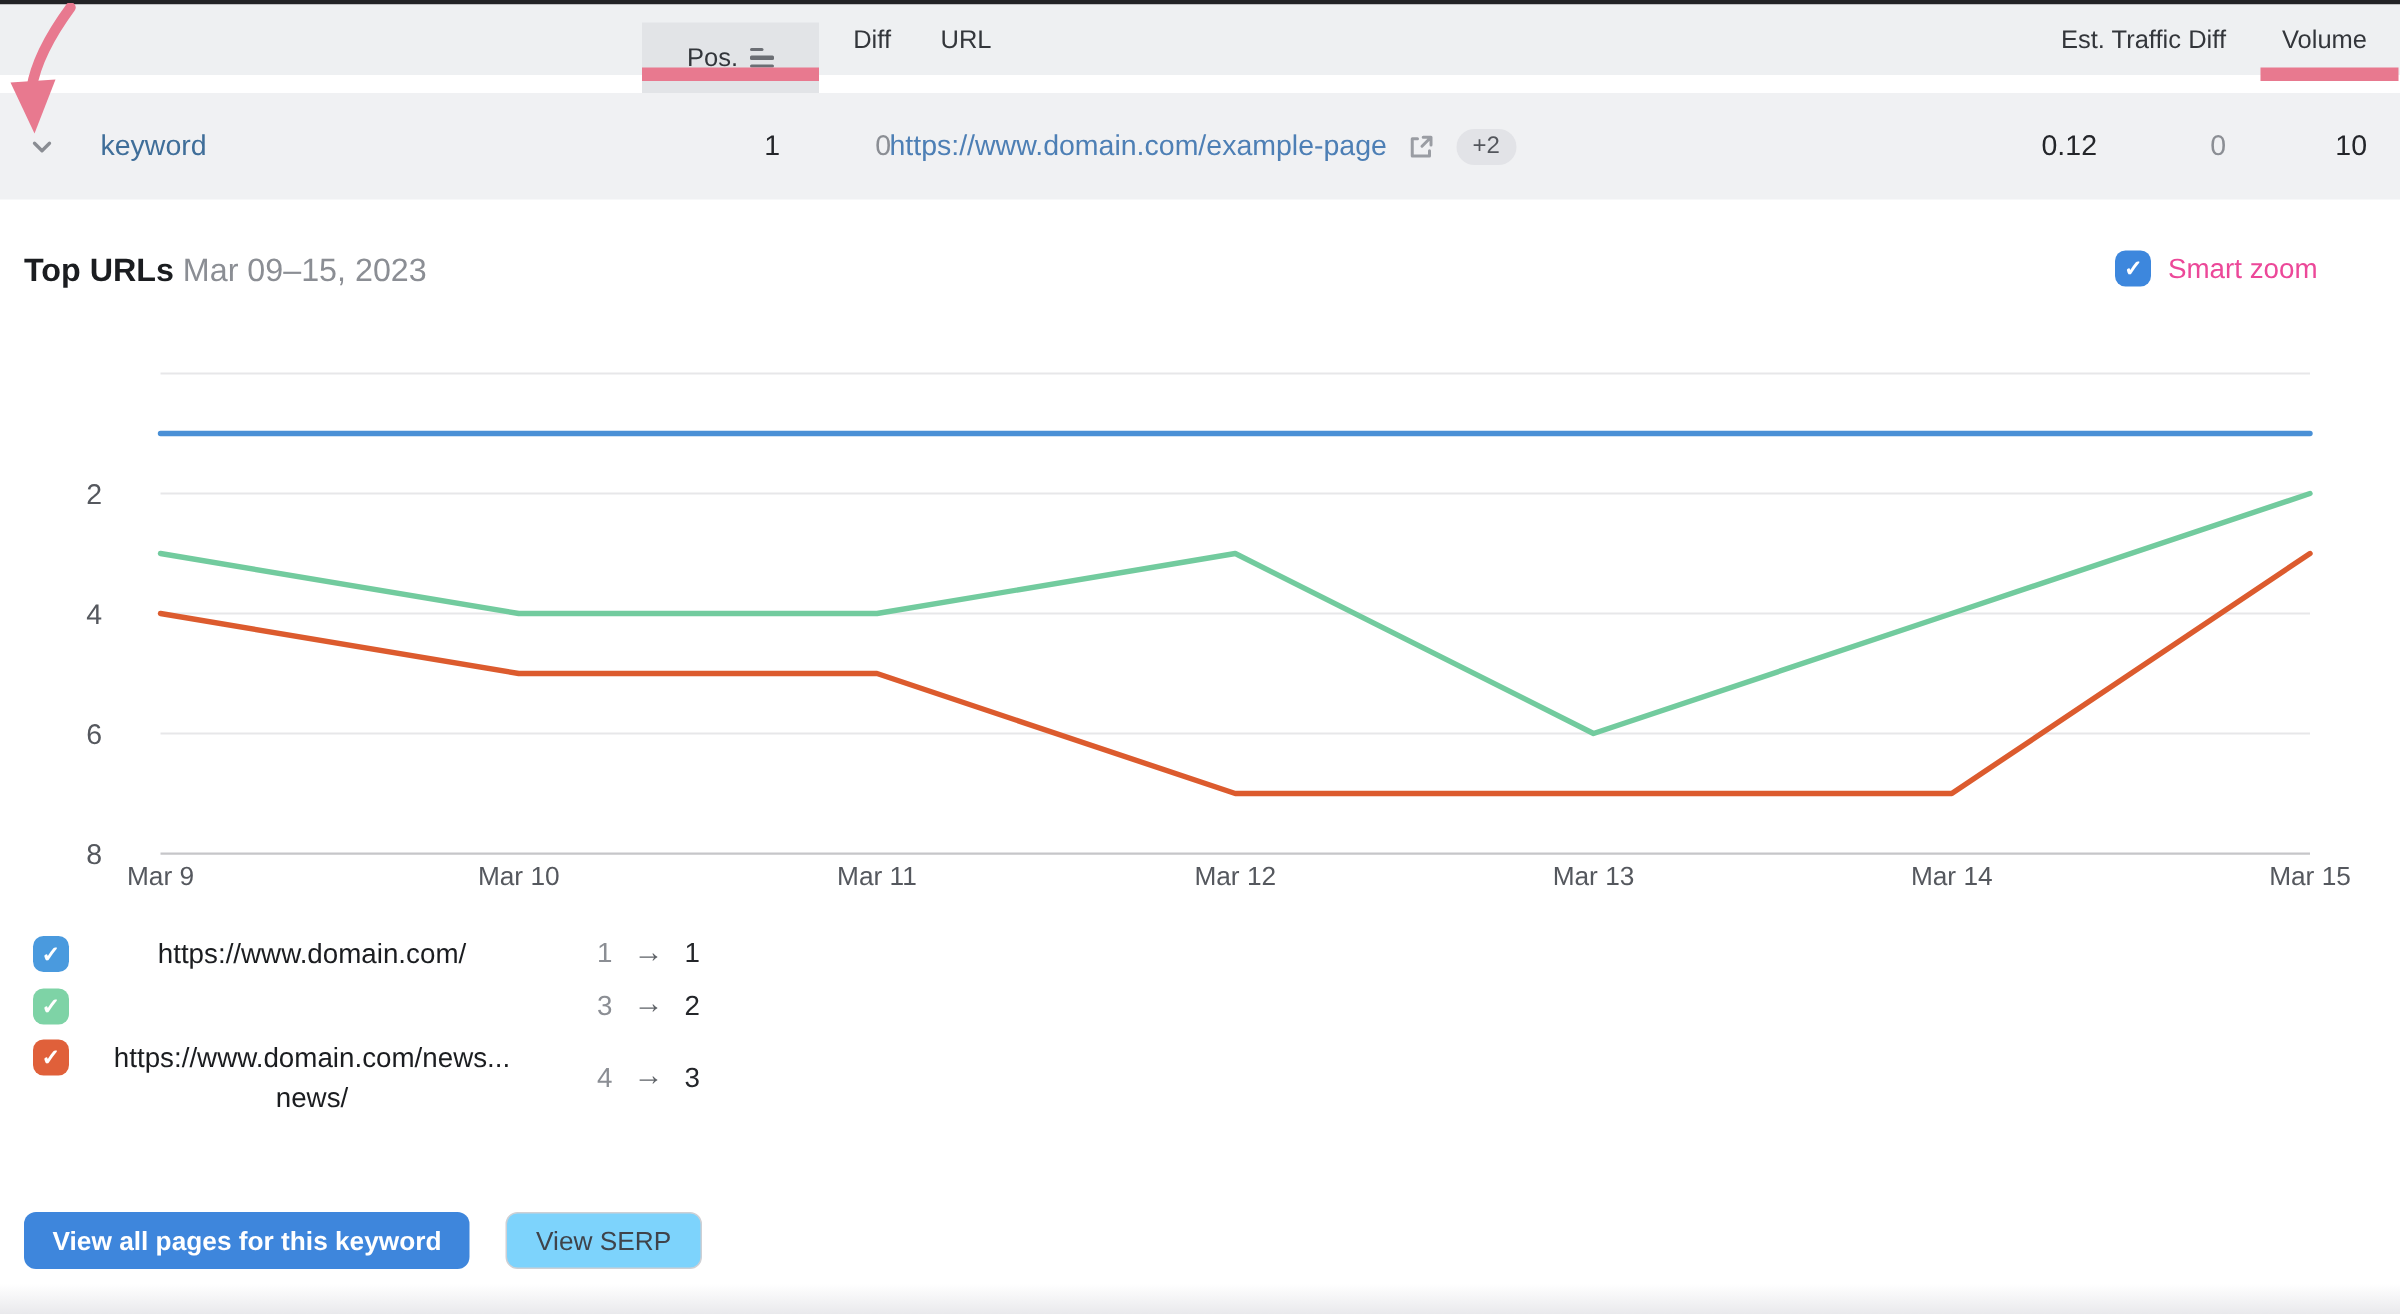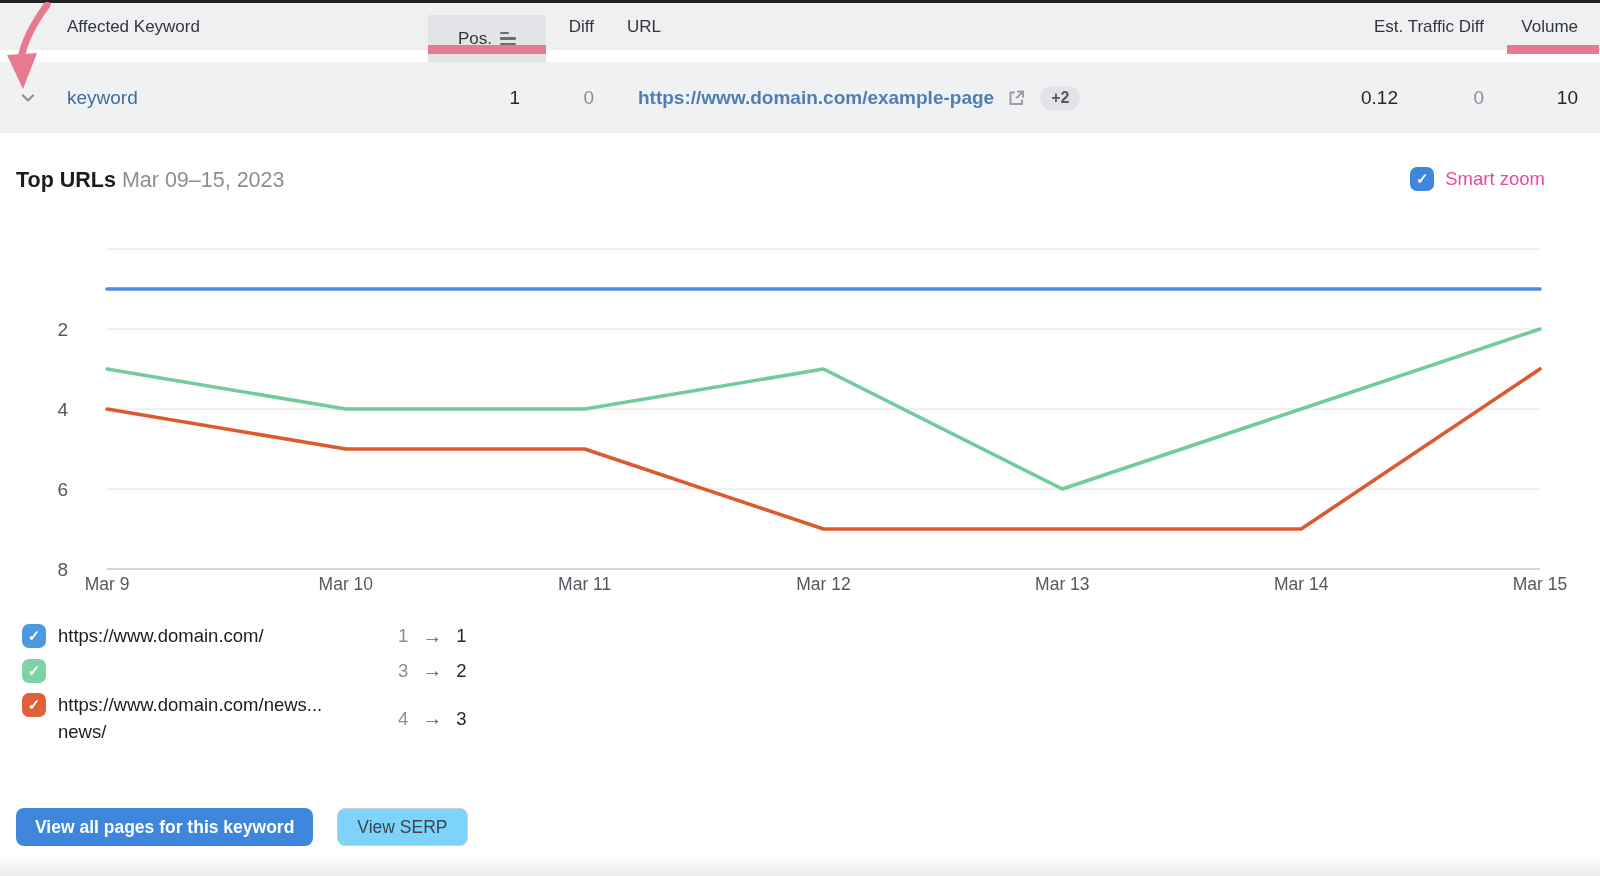--- a/index.html
+++ b/index.html
@@ -46,21 +46,21 @@
               color:#fff; font-size:15px; font-weight:bold; }
   .smartzoom .label { font-size:18.5px; color:#ec4899; }
 
   
   .chart { position:absolute; left:0; top:240px; width:1600px; height:372px; }
 
   
   .legend { position:absolute; left:16px; top:622px; width:760px; }
   .litem { position:relative; display:flex; align-items:flex-start; margin-bottom:8px; }
   .litem .checkbox { margin:2px 0 0 6px; flex:0 0 24px; cursor:pointer; }
-  .litem .ltext { margin-left:12px; width:300px; font-size:18.5px; color:#1b1d20; line-height:27px; }
+  .litem .ltext { margin-left:12px; width:300px; font-size:18.5px; color:#1b1d20; line-height:27px;text-align:center; }
   .lchange { position:absolute; left:382px; top:50%; transform:translateY(-50%);
              display:flex; align-items:center; gap:14px; font-size:18.5px; }
   .lchange .from { color:#8b8e94; }
   .lchange .arr { color:#5f6368; font-size:20px; }
   .lchange .to { color:#24262a; }
 
   
   .actions { position:absolute; left:16px; top:808px; display:flex; gap:24px; }
   .btn { height:38px; border-radius:8px; display:inline-flex; align-items:center; justify-content:center;
          font-size:17.5px; padding:12px 19px; cursor:pointer; border:none;
@@ -71,21 +71,20 @@
   .bottom-fade { position:absolute; left:0; bottom:0; width:1600px; height:20px;
                  background:linear-gradient(#ffffff, #e9e9ec); }
 </style>
 </head>
 <body>
 
 <div class="stage">
   <div class="top-edge"></div>
 
   <div class="thead">
-    <div class="th" style="left:67px;">Affected Keyword</div>
     <div class="pos-cell">
       <span>Pos.</span>
       <span class="sort-icon">
           <i></i>
           <i></i>
           <i></i>
         </span>
     </div>
     <div class="th th-right" style="left:514px; width:80px;">Diff</div>
     <div class="th" style="left:627px;">URL</div>
@@ -98,21 +97,21 @@
 
   <div class="trow">
     <div class="chev-btn">
       <svg width="20" height="20" viewBox="0 0 20 20">
         <polyline points="5,7.5 10,12.5 15,7.5" fill="none" stroke="#8a8d93" stroke-width="2.2" stroke-linecap="round" stroke-linejoin="round"></polyline>
       </svg>
     </div>
     <div class="cell link-kw" style="left:67px;">keyword</div>
     <div class="cell cell-right" style="left:440px; width:80px;">1</div>
     <div class="cell cell-right muted" style="left:514px; width:80px;">0</div>
-    <div class="cell" style="left:638px;font-weight:bold;">
+    <div class="cell" style="left:593px;">
       <span class="link-url">https://www.domain.com/example-page</span>
       <span class="ext-icon">
         <svg width="20" height="20" viewBox="0 0 20 20">
           <path d="M8 4.5 H4.5 V16 H16 V12.5" fill="none" stroke="#9a9da3" stroke-width="2" stroke-linecap="round" stroke-linejoin="round"></path>
           <path d="M11 9.5 L16.5 4 M11.8 3.5 H17 V8.7" fill="none" stroke="#9a9da3" stroke-width="2" stroke-linecap="round" stroke-linejoin="round"></path>
         </svg>
       </span>
       <span class="badge">+2</span>
     </div>
     <div class="cell cell-right" style="left:1258px; width:140px;">0.12</div>

